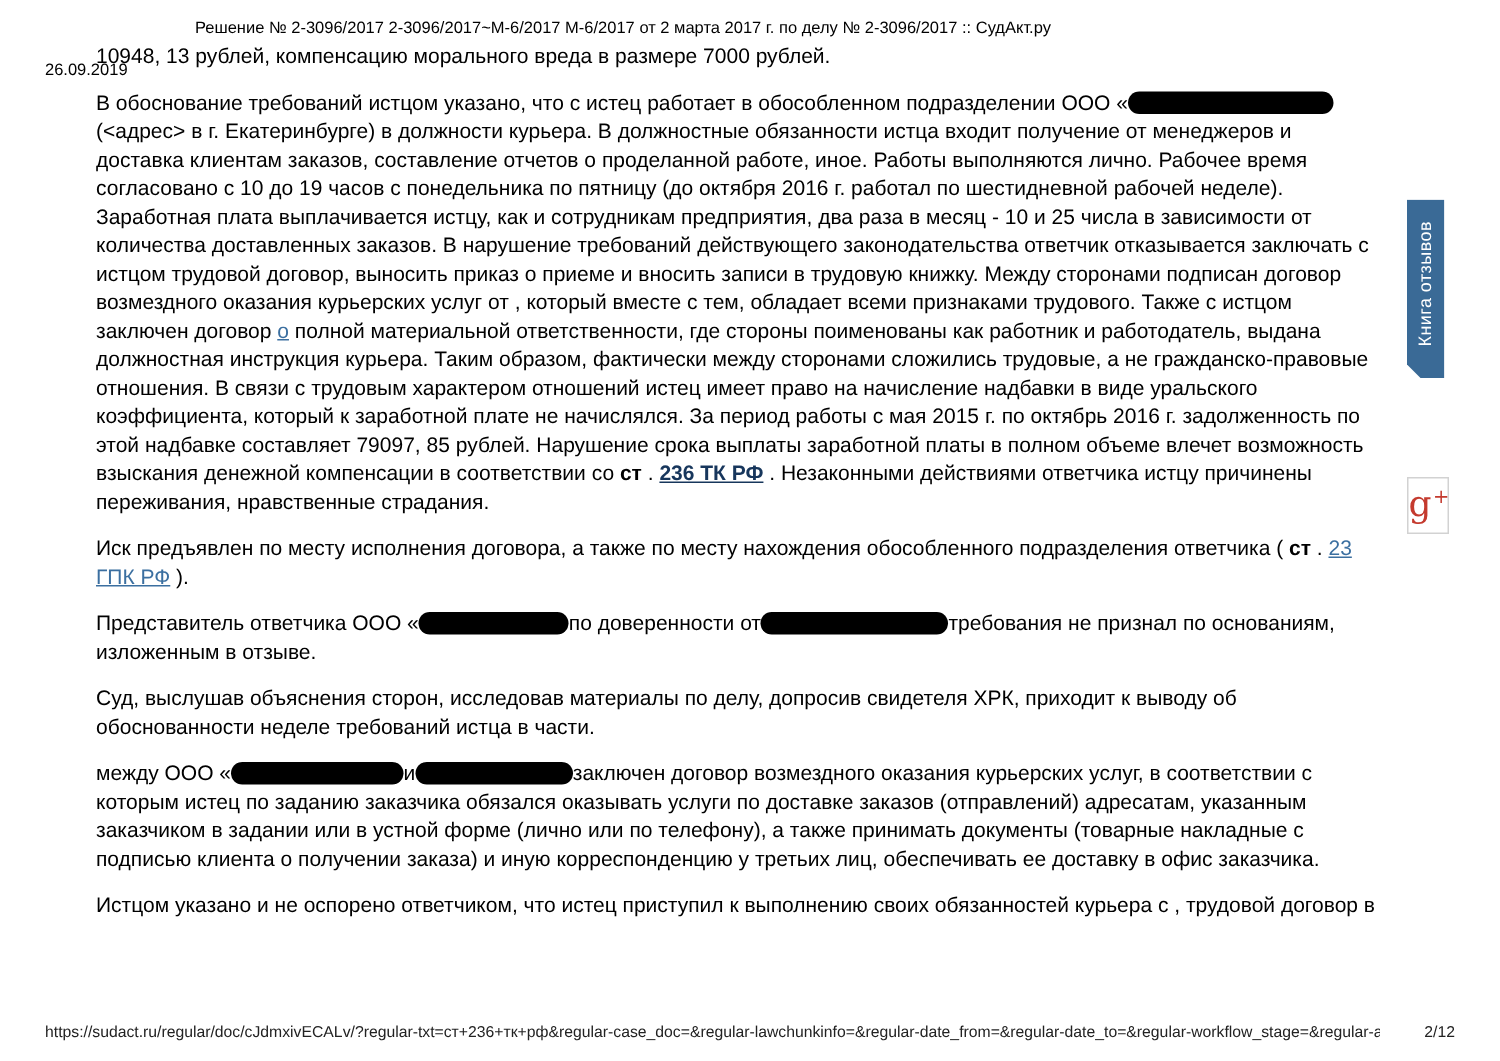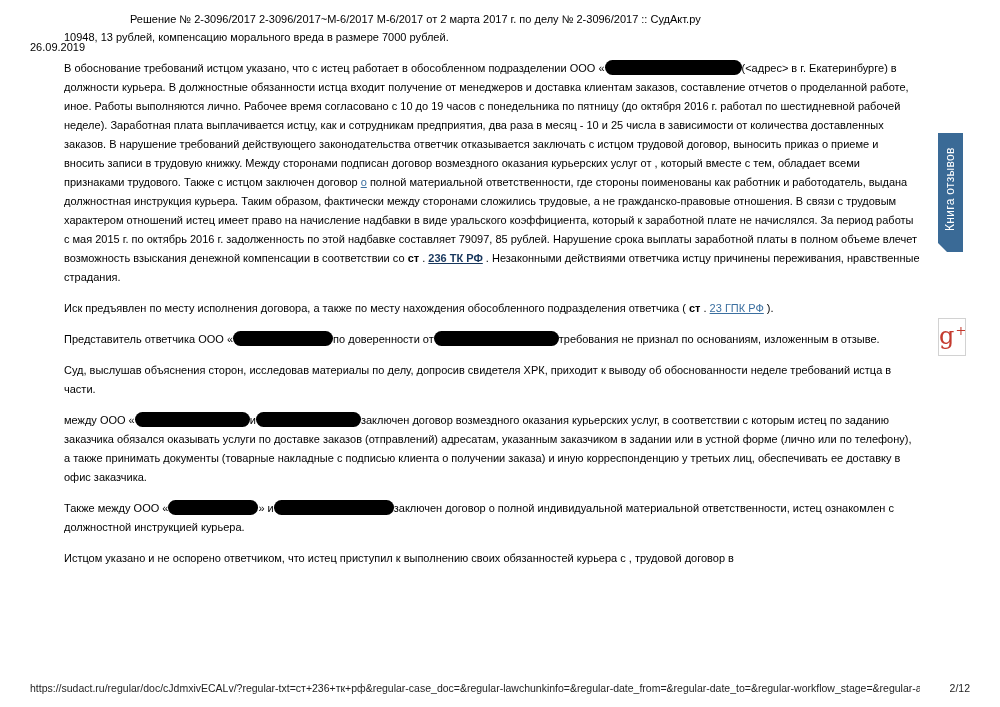--- a/index.html
+++ b/index.html
@@ -8,21 +8,21 @@
     background:#ffffff;color:#000;
     font-family:"Liberation Sans","DejaVu Sans",sans-serif;
   }
   
   .print-header{position:absolute;top:13px;left:0;right:0;height:14px;font-size:11px;color:#000;}
   .print-date{position:absolute;left:30px;top:0;white-space:nowrap;margin-top:28px;}
   .print-title{text-align:left;margin:0 130px;white-space:nowrap;overflow:hidden;}
   
   .doc-body{
     position:absolute;left:64px;top:28px;width:856px;
-    font-size:11px;line-height:19px;text-align:left;
+    font-size:14px;line-height:19px;text-align:left;
   }
   .para{margin:0 0 12px 0;}
   .para b{font-weight:bold;margin-top:11px;}
   a.link{color:var(--link-color);text-decoration:underline;cursor:pointer;}
   a.link_bold{color:var(--link-visited-color);font-weight:bold;text-decoration:underline;cursor:pointer;}
   .redacted{
     display:inline-block;height:15px;background:var(--redaction-color);
     border-radius:8px;vertical-align:-3px;
   }
   
@@ -66,21 +66,20 @@
   <div class="print-title">Решение № 2-3096/2017 2-3096/2017~М-6/2017 М-6/2017 от 2 марта 2017 г. по делу № 2-3096/2017 :: СудАкт.ру</div>
 </div>
 
 <div class="doc-body">
     <p class="para"><span>10948, 13 рублей, компенсацию морального вреда в размере 7000 рублей.</span></p>
     <p class="para"><span>В обоснование требований истцом указано, что с истец работает в обособленном подразделении ООО «</span><span class="redacted" style="width: 137px;"></span><span>(&lt;адрес&gt; в г. Екатеринбурге) в должности курьера. В должностные обязанности истца входит получение от менеджеров и доставка клиентам заказов, составление отчетов о проделанной работе, иное. Работы выполняются лично. Рабочее время согласовано с 10 до 19 часов с понедельника по пятницу (до октября 2016 г. работал по шестидневной рабочей неделе). Заработная плата выплачивается истцу, как и сотрудникам предприятия, два раза в месяц - 10 и 25 числа в зависимости от количества доставленных заказов. В нарушение требований действующего законодательства ответчик отказывается заключать с истцом трудовой договор, выносить приказ о приеме и вносить записи в трудовую книжку. Между сторонами подписан договор возмездного оказания курьерских услуг от , который вместе с тем, обладает всеми признаками трудового. Также с истцом заключен договор </span><a class="link">о</a><span> полной материальной ответственности, где стороны поименованы как работник и работодатель, выдана должностная инструкция курьера. Таким образом, фактически между сторонами сложились трудовые, а не гражданско-правовые отношения. В связи с трудовым характером отношений истец имеет право на начисление надбавки в виде уральского коэффициента, который к заработной плате не начислялся. За период работы с мая 2015 г. по октябрь 2016 г. задолженность по этой надбавке составляет 79097, 85 рублей. Нарушение срока выплаты заработной платы в полном объеме влечет возможность взыскания денежной компенсации в соответствии со </span><b>ст</b><span> . </span><a class="link_bold">236 ТК РФ</a><span> . Незаконными действиями ответчика истцу причинены переживания, нравственные страдания.</span></p>
     <p class="para"><span>Иск предъявлен по месту исполнения договора, а также по месту нахождения обособленного подразделения ответчика ( </span><b>ст</b><span> . </span><a class="link">23 ГПК РФ</a><span> ).</span></p>
     <p class="para"><span>Представитель ответчика ООО «</span><span class="redacted" style="width: 100px;"></span><span>по доверенности от</span><span class="redacted" style="width: 125px;"></span><span>требования не признал по основаниям, изложенным в отзыве.</span></p>
     <p class="para"><span>Суд, выслушав объяснения сторон, исследовав материалы по делу, допросив свидетеля ХРК, приходит к выводу об обоснованности неделе требований истца в части.</span></p>
     <p class="para"><span>между ООО «</span><span class="redacted" style="width: 115px;"></span><span>и</span><span class="redacted" style="width: 105px;"></span><span>заключен договор возмездного оказания курьерских услуг, в соответствии с которым истец по заданию заказчика обязался оказывать услуги по доставке заказов (отправлений) адресатам, указанным заказчиком в задании или в устной форме (лично или по телефону), а также принимать документы (товарные накладные с подписью клиента о получении заказа) и иную корреспонденцию у третьих лиц, обеспечивать ее доставку в офис заказчика.</span></p>
-    <p class="para"><span>Также между ООО «</span><span class="redacted" style="width: 90px;"></span><span>» и</span><span class="redacted" style="width: 120px;"></span><span>заключен договор о полной индивидуальной материальной ответственности, истец ознакомлен с должностной инструкцией курьера.</span></p>
     <p class="para"><span>Истцом указано и не оспорено ответчиком, что истец приступил к выполнению своих обязанностей курьера с , трудовой договор в</span></p>
   </div>
 
 <div class="feedback-tab">
   <span>Книга отзывов</span>
 </div>
 
 <div class="gplus">
   <span class="g">g</span><span class="plus">+</span>
 </div>

